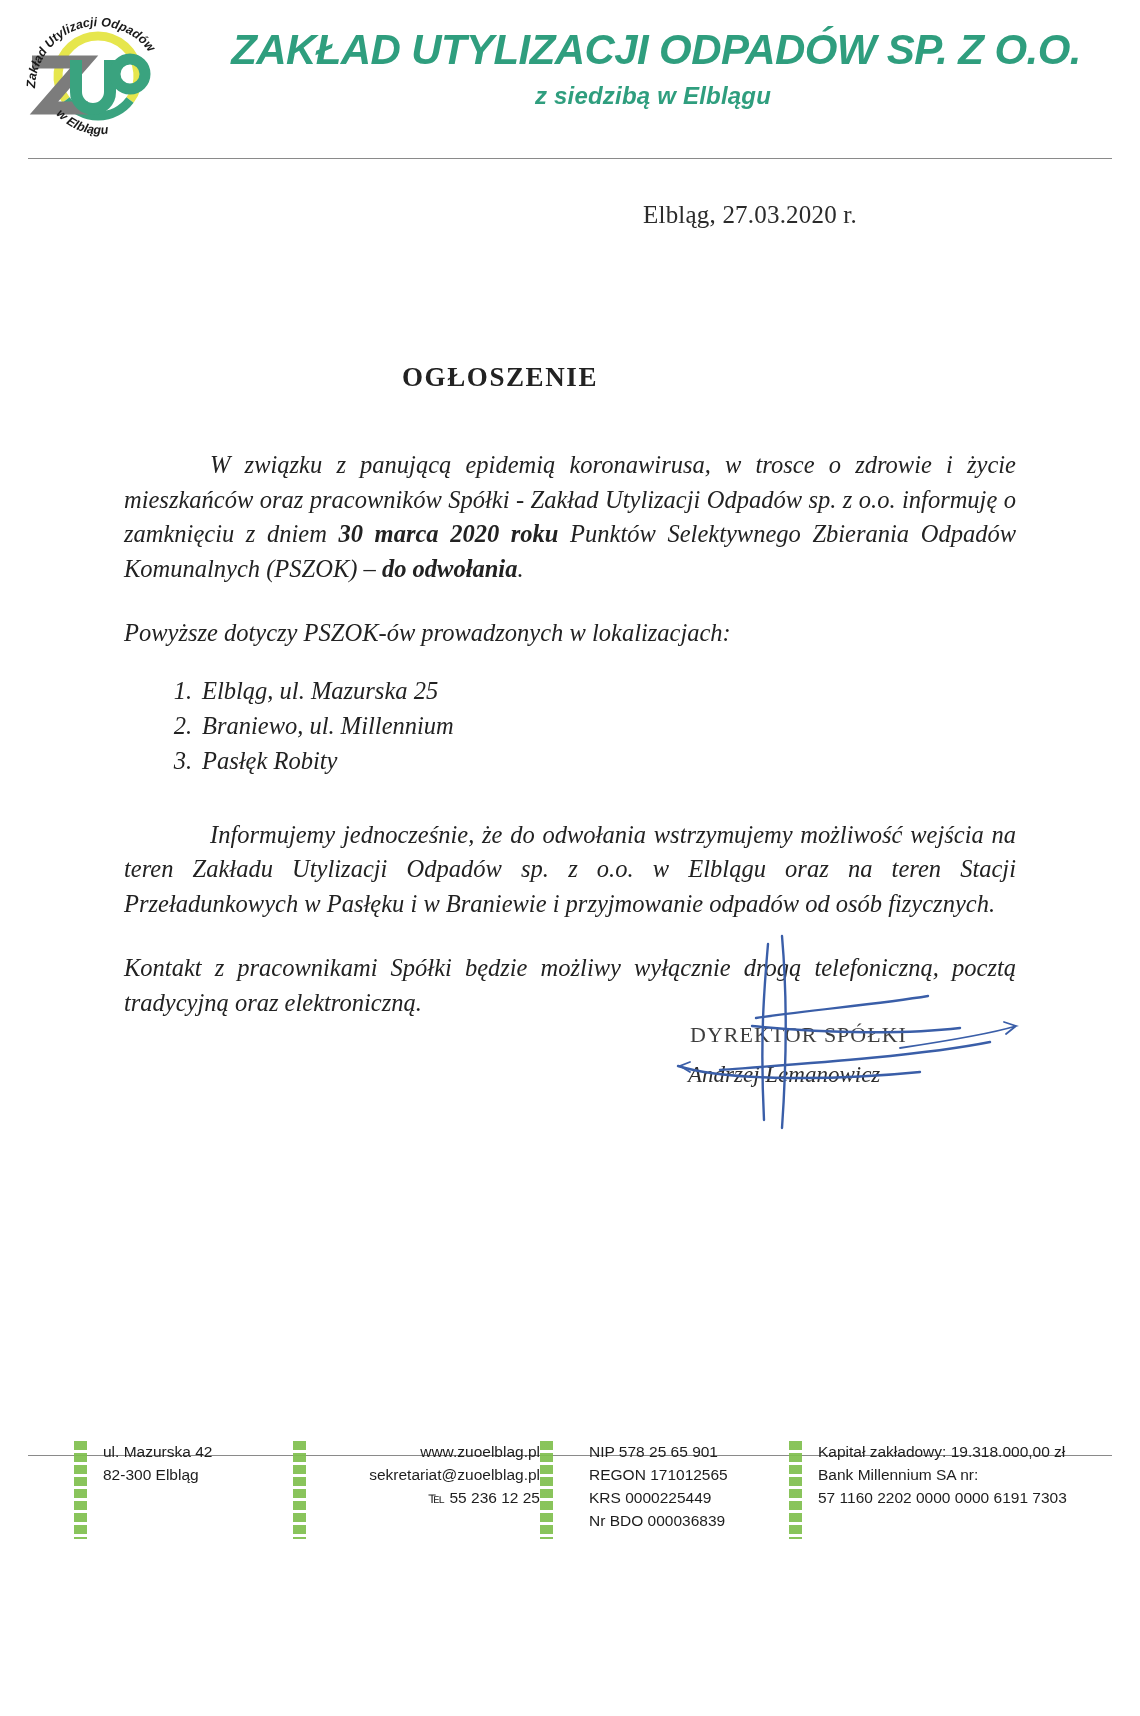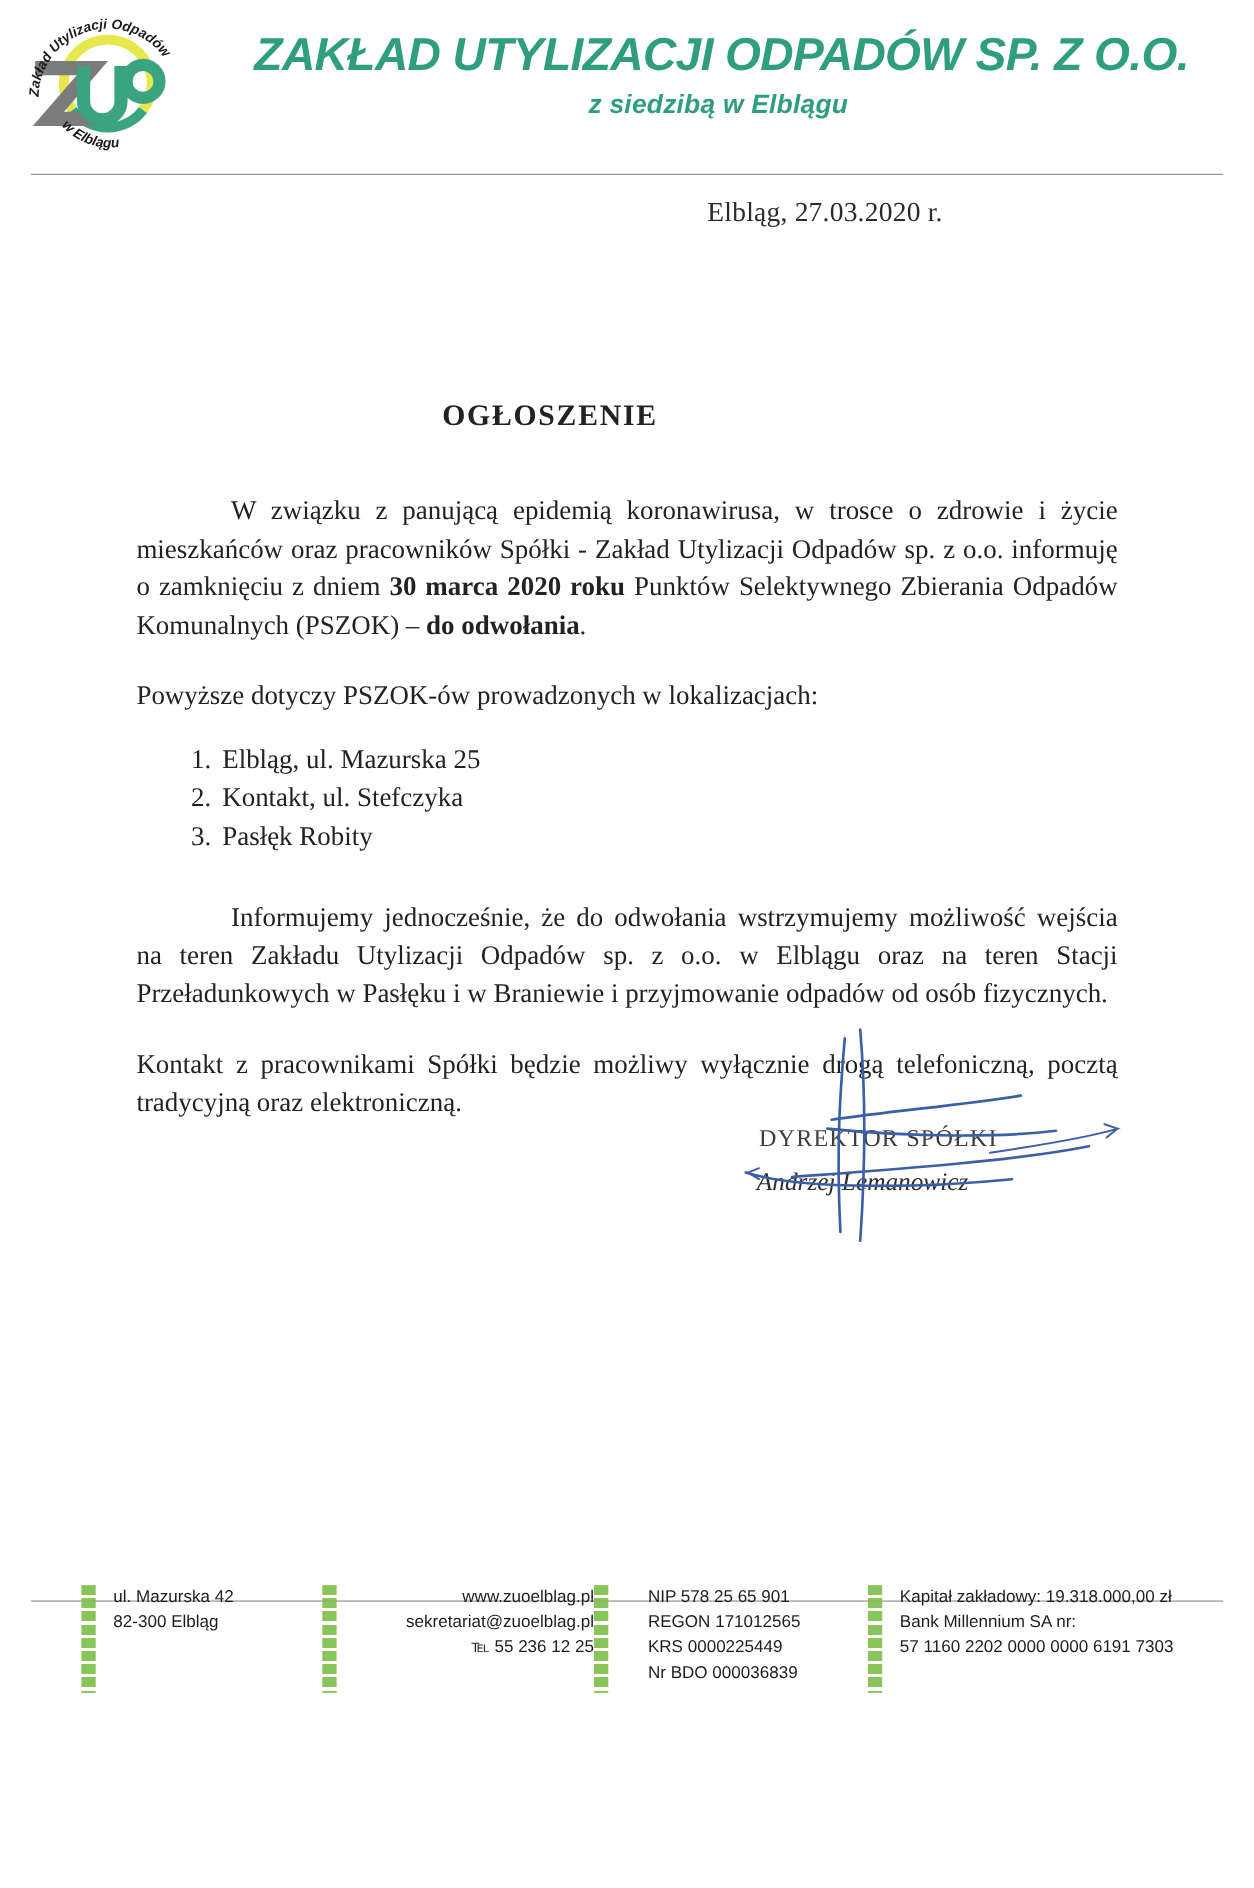--- a/index.html
+++ b/index.html
@@ -75,21 +75,21 @@
     top: 158px;
     left: 28px;
     width: 1084px;
     height: 1px;
     background: #8a8a8a;
   }
 
   
   .date-line {
     position: absolute;
-    top: 180px;
+    top: 201px;
     left: 0;
     width: 1140px;
     text-align: center;
     padding-left: 360px;
     font-size: 25px;
     letter-spacing: 0.2px;
     color: #2b2b2b;
   }
 
   .doc-title {
@@ -105,20 +105,21 @@
   }
 
   .content {
     position: absolute;
     top: 448px;
     left: 124px;
     width: 892px;
     font-size: 24.5px;
     line-height: 34.5px;
     color: #222;
+    font-style: italic;
   }
 
   .para {
     text-align: justify;
     text-justify: inter-word;
     margin: 0;
   }
   .para.indent { text-indent: 86px; }
 
   .gap-s { height: 22px; }
@@ -252,21 +253,21 @@
 
   <div class="gap-s"></div>
 
   <ol class="loc-list">
     <li>
       <span class="num">1.</span>
       <span>Elbląg, ul. Mazurska 25</span>
     </li>
     <li>
       <span class="num">2.</span>
-      <span>Kontakt, ul. Stefczyka</span>
+      <span>Braniewo, ul. Millennium</span>
     </li>
     <li>
       <span class="num">3.</span>
       <span>Pasłęk Robity</span>
     </li>
   </ol>
 
   <div class="gap-l"></div>
 
   <p class="para indent">Informujemy jednocześnie, że do odwołania wstrzymujemy możliwość wejścia na teren Zakładu Utylizacji Odpadów sp. z o.o. w Elblągu oraz na teren Stacji Przeładunkowych w Pasłęku i w Braniewie i przyjmowanie odpadów od osób  fizycznych.</p>

